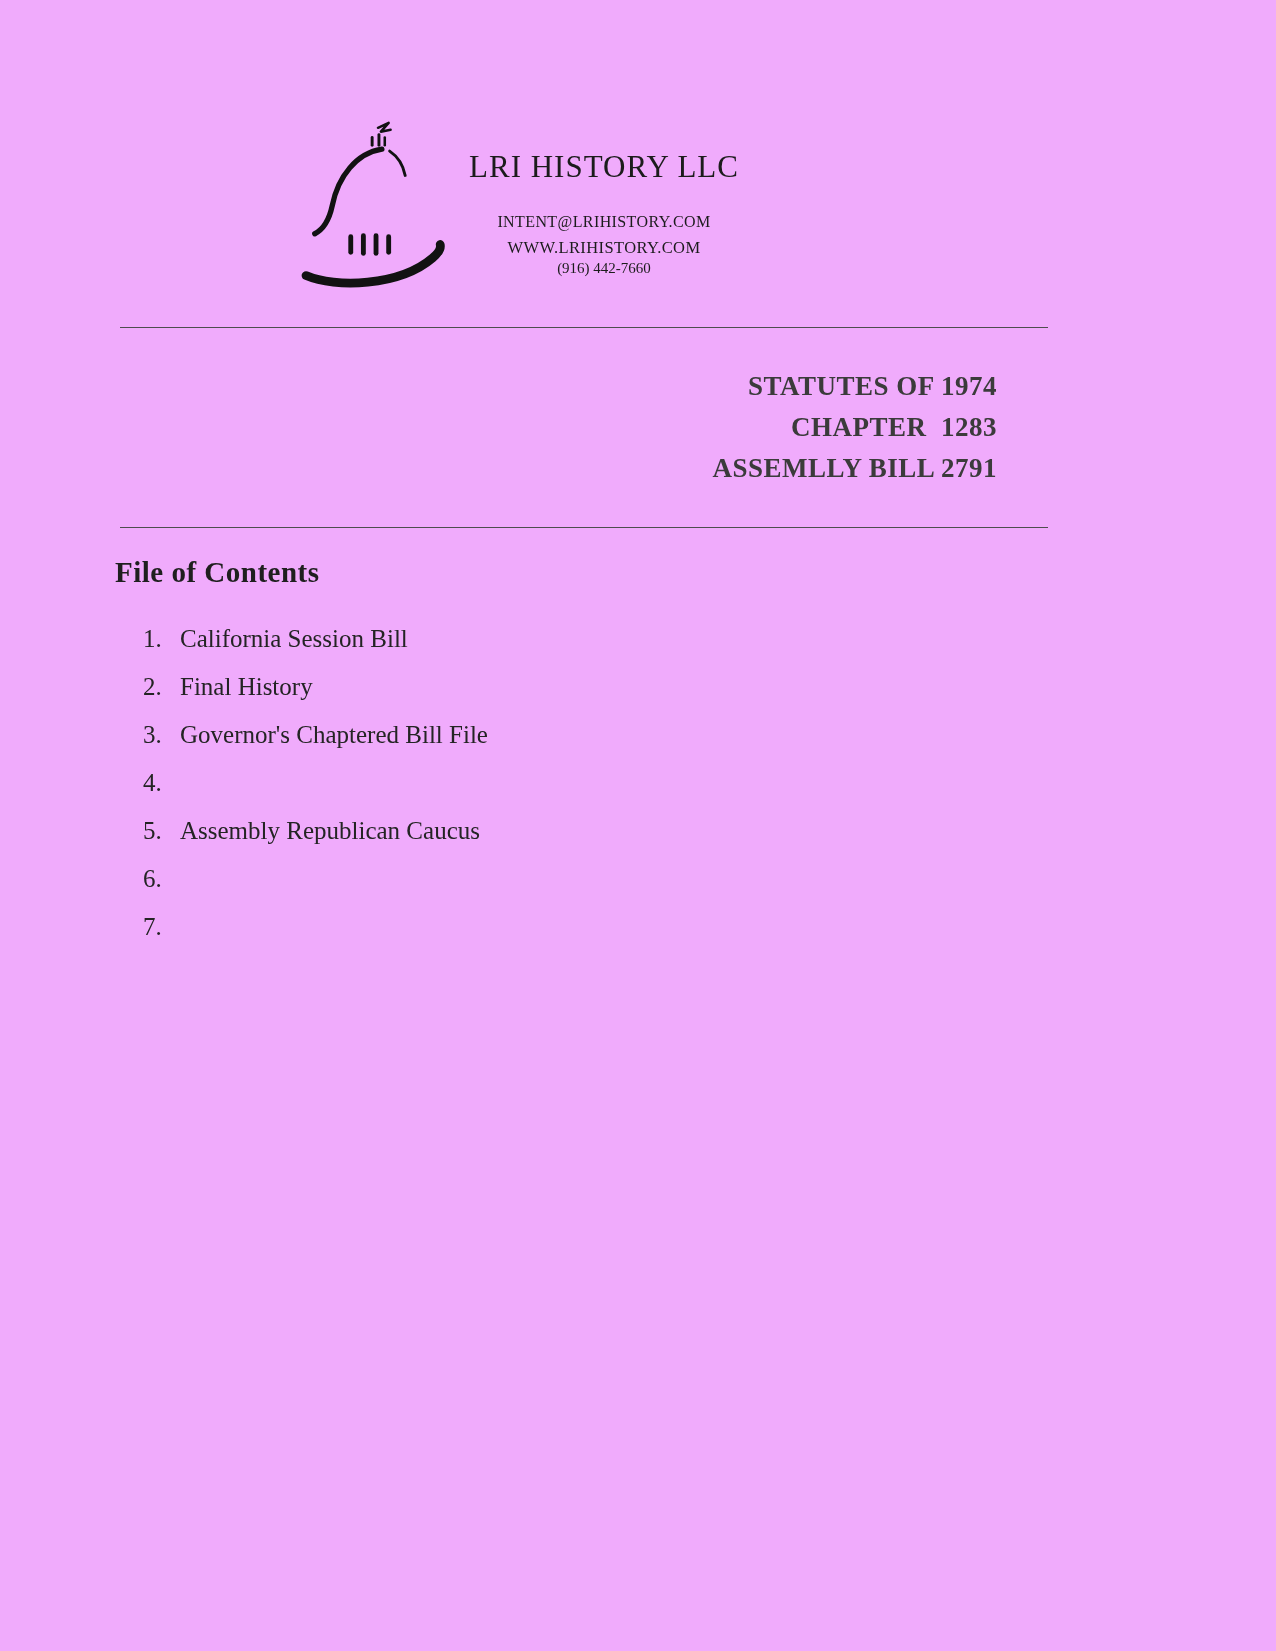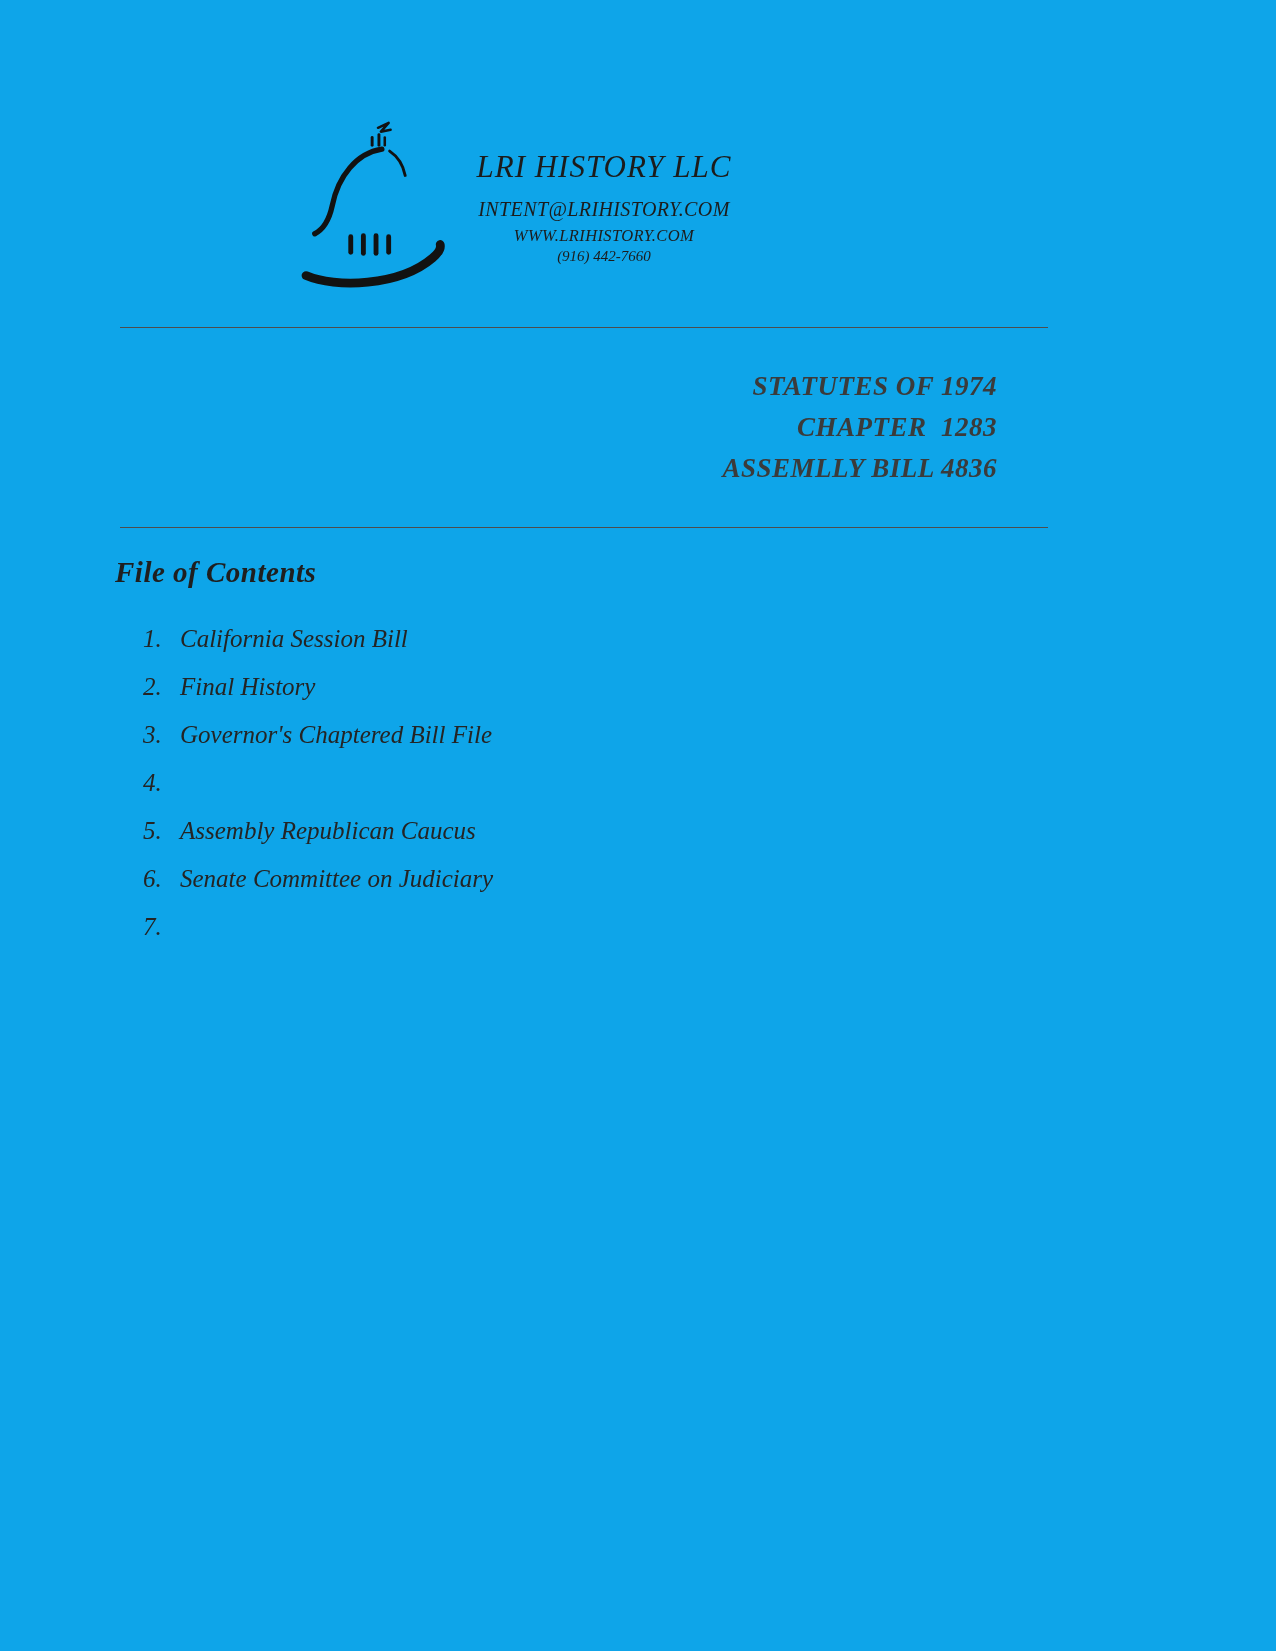--- a/index.html
+++ b/index.html
@@ -1,24 +1,23 @@
 <!DOCTYPE html>
 <html><head>
 <meta charset="utf-8">
 <style>
   html,body{margin:0;padding:0;background:#ffffff;}
   .page{
     position:relative;
     width:1276px;
     height:1651px;
-    background:#0ea5e9;
+    background:#f0abfc;
     font-family:"Liberation Serif", serif;
     color:#1c1c1c;
     overflow:hidden;
-    font-style:italic;
   }
   
   .logo-wrap{
     position:absolute;
     left:292px;
     top:120px;
     width:170px;
     height:175px;
   }
   .logo-wrap svg{width:100%;height:100%;}
@@ -30,22 +29,22 @@
     width:284px;
     text-align:center;
   }
   .company-name{
     font-size:31px;
     line-height:34px;
     letter-spacing:1px;
     color:#1c1c1c;
   }
   .company-email{
-    margin-top:16px;
-    font-size:20px;
+    margin-top:28px;
+    font-size:16px;
     line-height:19px;
     letter-spacing:0.4px;
     color:#1c1c1c;
   }
   .company-website{
     margin-top:7px;
     font-size:16.5px;
     line-height:19px;
     letter-spacing:0.4px;
     color:#1c1c1c;
@@ -147,21 +146,21 @@
     <div class="company-website">WWW.LRIHISTORY.COM</div>
     <div class="company-phone">(916) 442-7660</div>
   </div>
 
   <div class="rule rule-1"></div>
   <div class="rule rule-2"></div>
 
   <div class="title-block">
     <div class="title-line">STATUTES OF 1974</div>
     <div class="title-line">CHAPTER  1283</div>
-    <div class="title-line">ASSEMLLY BILL 4836</div>
+    <div class="title-line">ASSEMLLY BILL 2791</div>
   </div>
 
   <div class="toc-heading">File of Contents</div>
 
   <div class="toc-list">
     <div class="toc-item">
       <span class="toc-num">1.</span>
       <span class="toc-label">California Session Bill</span>
     </div>
     <div class="toc-item">
@@ -174,20 +173,19 @@
     </div>
     <div class="toc-item">
       <span class="toc-num">4.</span>
     </div>
     <div class="toc-item">
       <span class="toc-num">5.</span>
       <span class="toc-label">Assembly Republican Caucus</span>
     </div>
     <div class="toc-item">
       <span class="toc-num">6.</span>
-      <span class="toc-label">Senate Committee on Judiciary</span>
     </div>
     <div class="toc-item">
       <span class="toc-num">7.</span>
     </div>
   </div>
 
 </div>
 
 </body></html>

